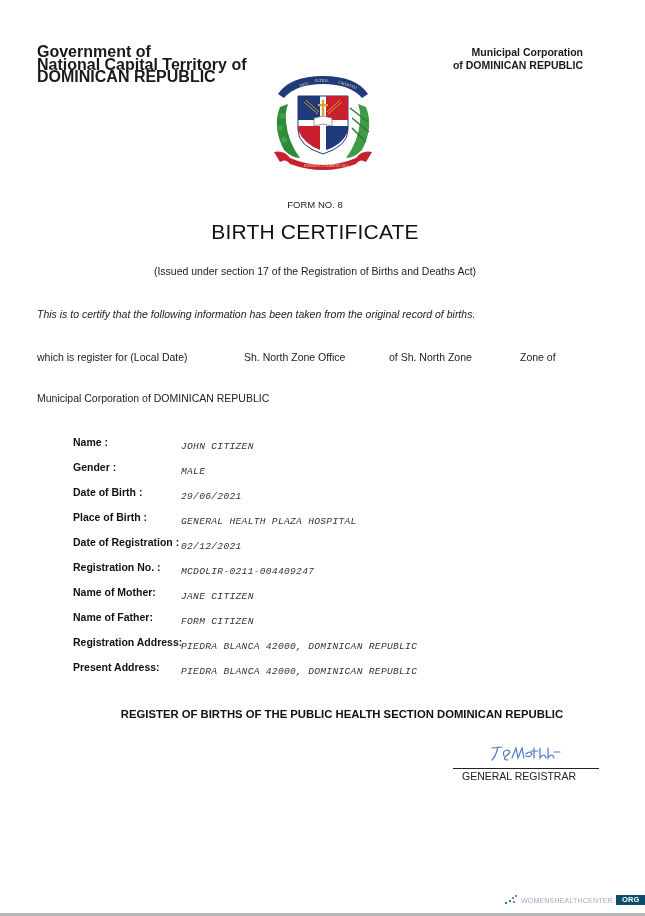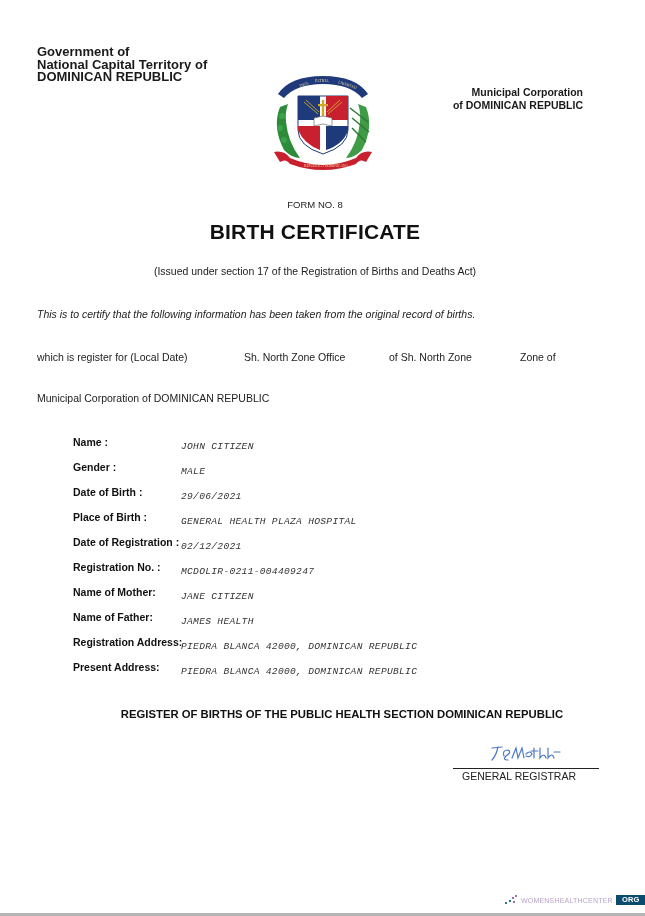--- a/index.html
+++ b/index.html
@@ -1,25 +1,25 @@
 <!DOCTYPE html>
 <html><head>
   <meta charset="utf-8">
   <style>
     * { box-sizing: border-box; margin: 0; padding: 0; }
     html, body { width: 645px; height: 916px; background: #ffffff; overflow: hidden; }
     body { position: relative; font-family: "Liberation Sans", sans-serif; color: #111; }
 
-    .hdr-left { position: absolute; left: 37px; top: 46px; font-size: 13px; font-weight: bold; line-height: 12.5px; color: #1a1a1a; }
-    .hdr-right { position: absolute; right: 62px; top: 46px; font-size: 10.5px; font-weight: bold; line-height: 12.5px; text-align: right; color: #1a1a1a; margin-top: 40px; }
+    .hdr-left { position: absolute; left: 37px; top: 46px; font-size: 16px; font-weight: bold; line-height: 12.5px; color: #1a1a1a; }
+    .hdr-right { position: absolute; right: 62px; top: 46px; font-size: 10.5px; font-weight: bold; line-height: 12.5px; text-align: right; color: #1a1a1a; }
 
     .seal { position: absolute; left: 270px; top: 72px; width: 106px; height: 102px; }
 
     .form-no { position: absolute; left: 0; width: 630px; top: 199px; text-align: center; font-size: 9.5px; color: #222; }
-    .title { position: absolute; left: 0; width: 630px; top: 220px; text-align: center; font-size: 21px; font-weight: bold; color: #111; letter-spacing: 0.2px; }
+    .title { position: absolute; left: 0; width: 630px; top: 220px; text-align: center; font-size: 21px; font-weight: normal; color: #111; letter-spacing: 0.2px; }
     .subtitle { position: absolute; left: 0; width: 630px; top: 265px; text-align: center; font-size: 10.5px; color: #222; }
 
     .certify { position: absolute; left: 37px; top: 308px; font-size: 10.5px; color: #222; font-style: italic; }
     .line-area { position: absolute; top: 351px; font-size: 10.5px; color: #222; white-space: nowrap; }
     .municipal { position: absolute; left: 37px; top: 392px; font-size: 10.5px; color: #222; }
 
     .fields { position: absolute; left: 37px; top: 432px; }
     .field-row { position: relative; height: 25px; }
     .field-label { position: absolute; left: 0; top: 4px; font-size: 10.5px; font-weight: bold; color: #111; white-space: nowrap; padding-left: 36px; }
     .field-value { position: absolute; top: 9px; font-family: "Liberation Mono", monospace; font-size: 9.6px; color: #333; white-space: nowrap; letter-spacing: 0.3px; font-style: italic; }
@@ -118,21 +118,21 @@
   <div class="field-row">
     <span class="field-label">Registration No. :</span>
     <span class="field-value" style="left:144px">MCDOLIR-0211-004409247</span>
   </div>
   <div class="field-row">
     <span class="field-label">Name of Mother:</span>
     <span class="field-value" style="left:144px">JANE CITIZEN</span>
   </div>
   <div class="field-row">
     <span class="field-label">Name of Father:</span>
-    <span class="field-value" style="left:144px">JAMES HEALTH</span>
+    <span class="field-value" style="left:144px">FORM CITIZEN</span>
   </div>
   <div class="field-row">
     <span class="field-label">Registration  Address:</span>
     <span class="field-value" style="left:144px">PIEDRA BLANCA 42000, DOMINICAN REPUBLIC</span>
   </div>
   <div class="field-row">
     <span class="field-label">Present  Address:</span>
     <span class="field-value" style="left:144px">PIEDRA BLANCA 42000, DOMINICAN REPUBLIC</span>
   </div>
 </div>

